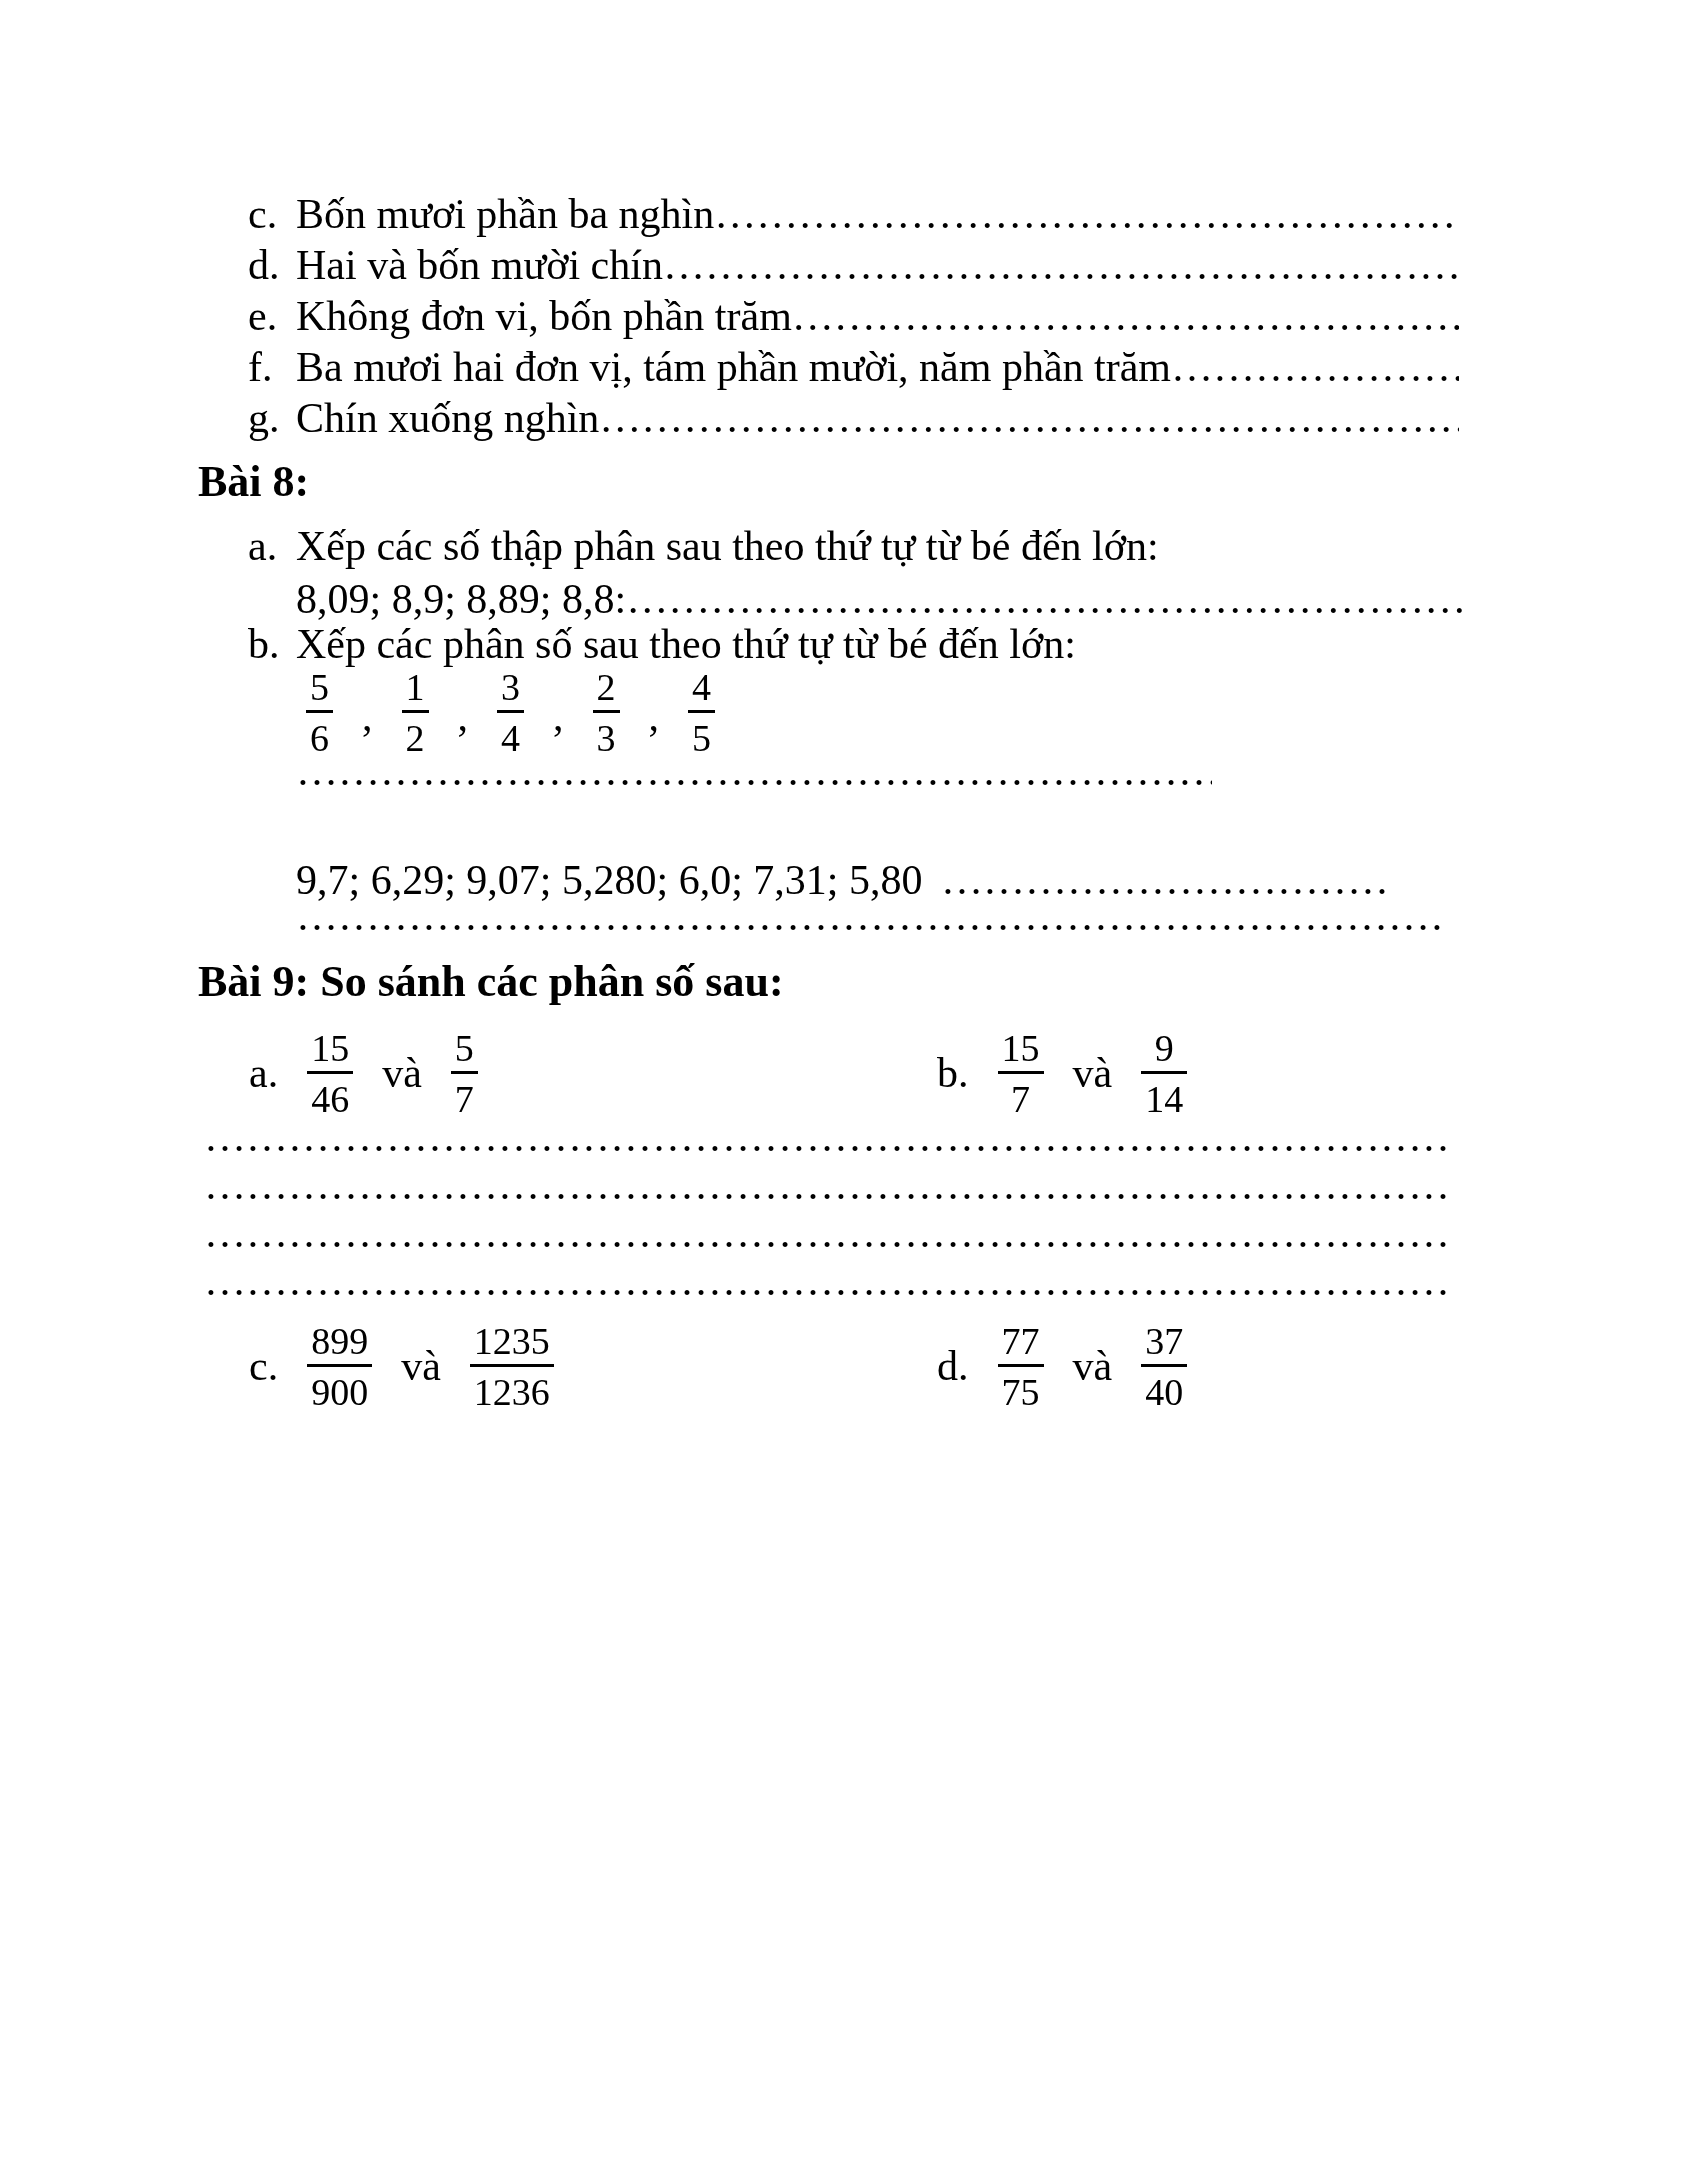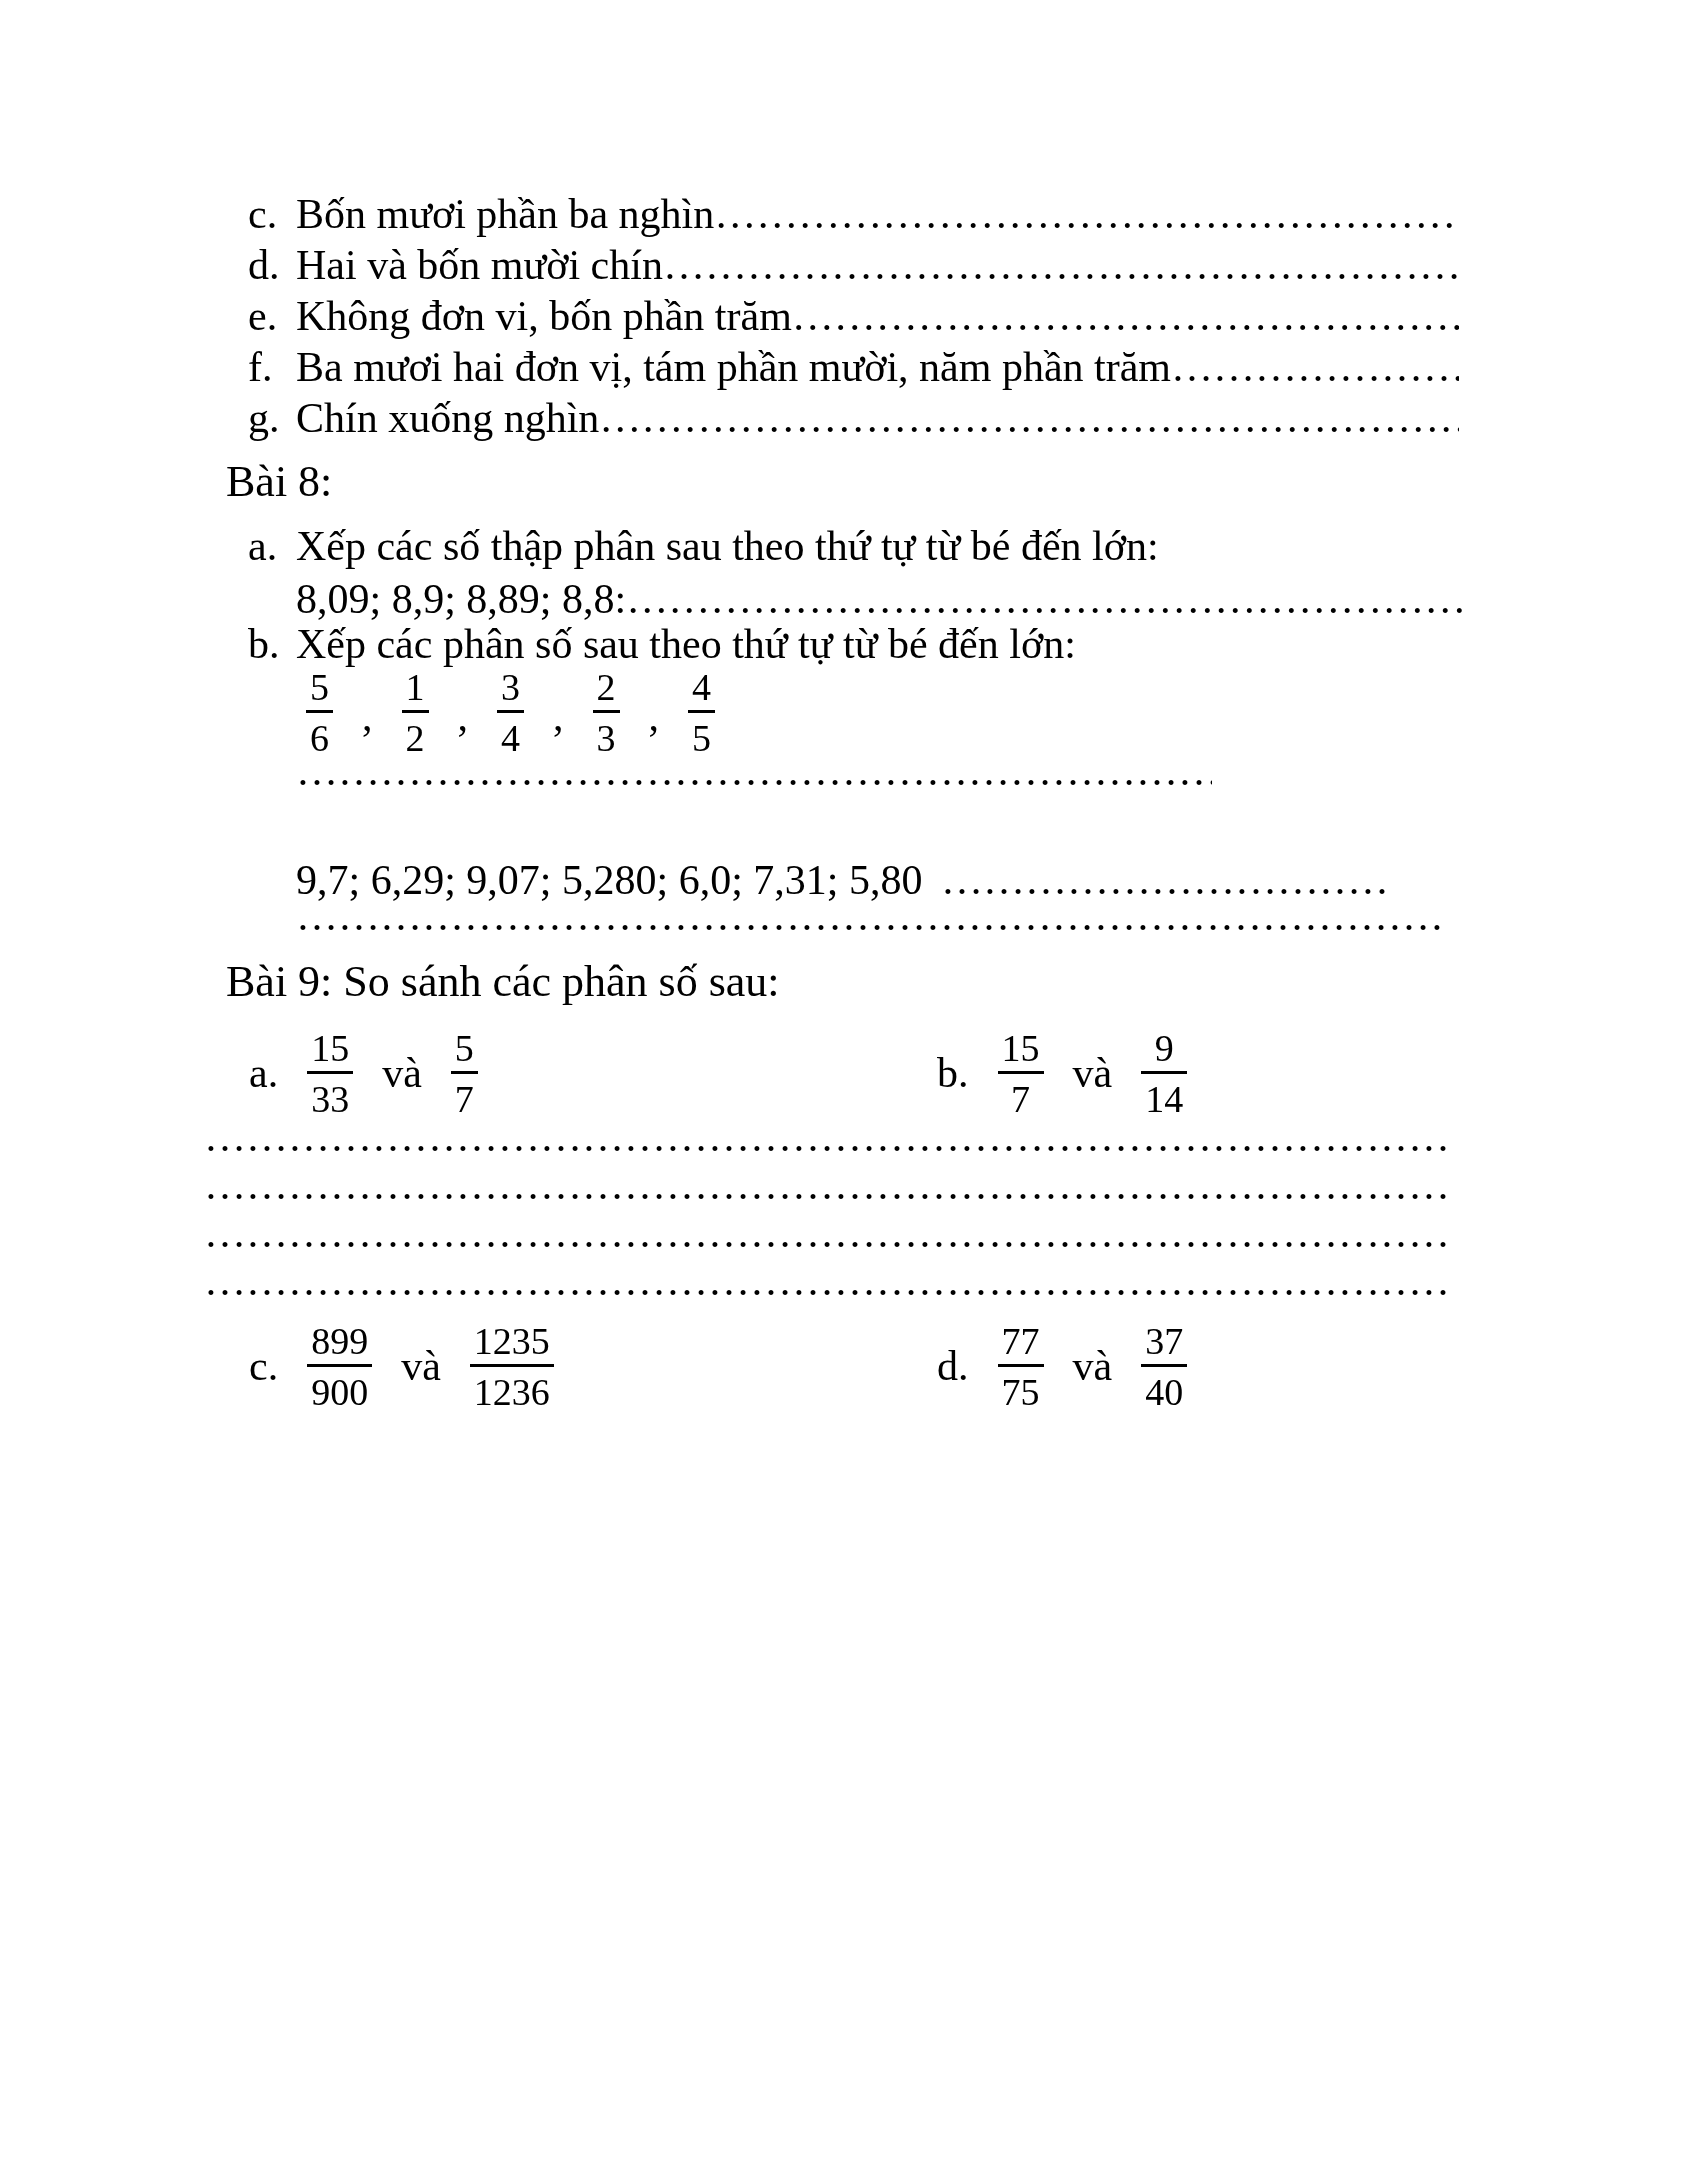--- a/index.html
+++ b/index.html
@@ -7,23 +7,22 @@
     position:relative;width:1687px;height:2183px;background:#ffffff;
     color:#000;font-family:"Liberation Serif","DejaVu Serif",serif;
     overflow:hidden;
   }
   .line{
     position:absolute;font-size:42px;line-height:51px;
     white-space:nowrap;overflow:hidden;
   }
   .letter{display:inline-block;width:48px;}
   .heading{
-    position:absolute;font-size:44px;line-height:53px;font-weight:normal;
+    position:absolute;font-size:44px;line-height:53px;font-weight:bold;
     white-space:nowrap;
-    margin-left:28px;
   }
   .tail{white-space:nowrap;}
   .gap-left{margin-left:18.5px;}
   .fracrow{
     position:absolute;display:flex;align-items:flex-end;column-gap:29px;
     font-size:38px;line-height:1;
   }
   .frac{display:inline-flex;flex-direction:column;text-align:center;}
   .frac .num{display:block;border-bottom:3.3px solid #000;padding:0 4px 4px;}
   .frac .den{display:block;padding:6px 4px 0;}
@@ -104,21 +103,21 @@
   <div class="line" style="left:296px;top:891px;width:1148px">
     <span class="tail">……………………………………………………………………………………………………………………………………</span>
   </div>
 
   <div class="heading" style="left:198px;top:955px">Bài 9: So sánh các phân số sau:</div>
 
   <div class="pair" style="left:249px;top:1029px">
     <span>a.</span>
     <span class="frac">
       <span class="num">15</span>
-      <span class="den">33</span>
+      <span class="den">46</span>
     </span>
     <span>và</span>
     <span class="frac">
       <span class="num">5</span>
       <span class="den">7</span>
     </span>
   </div>
 
   <div class="pair" style="left:937px;top:1029px">
     <span>b.</span>

